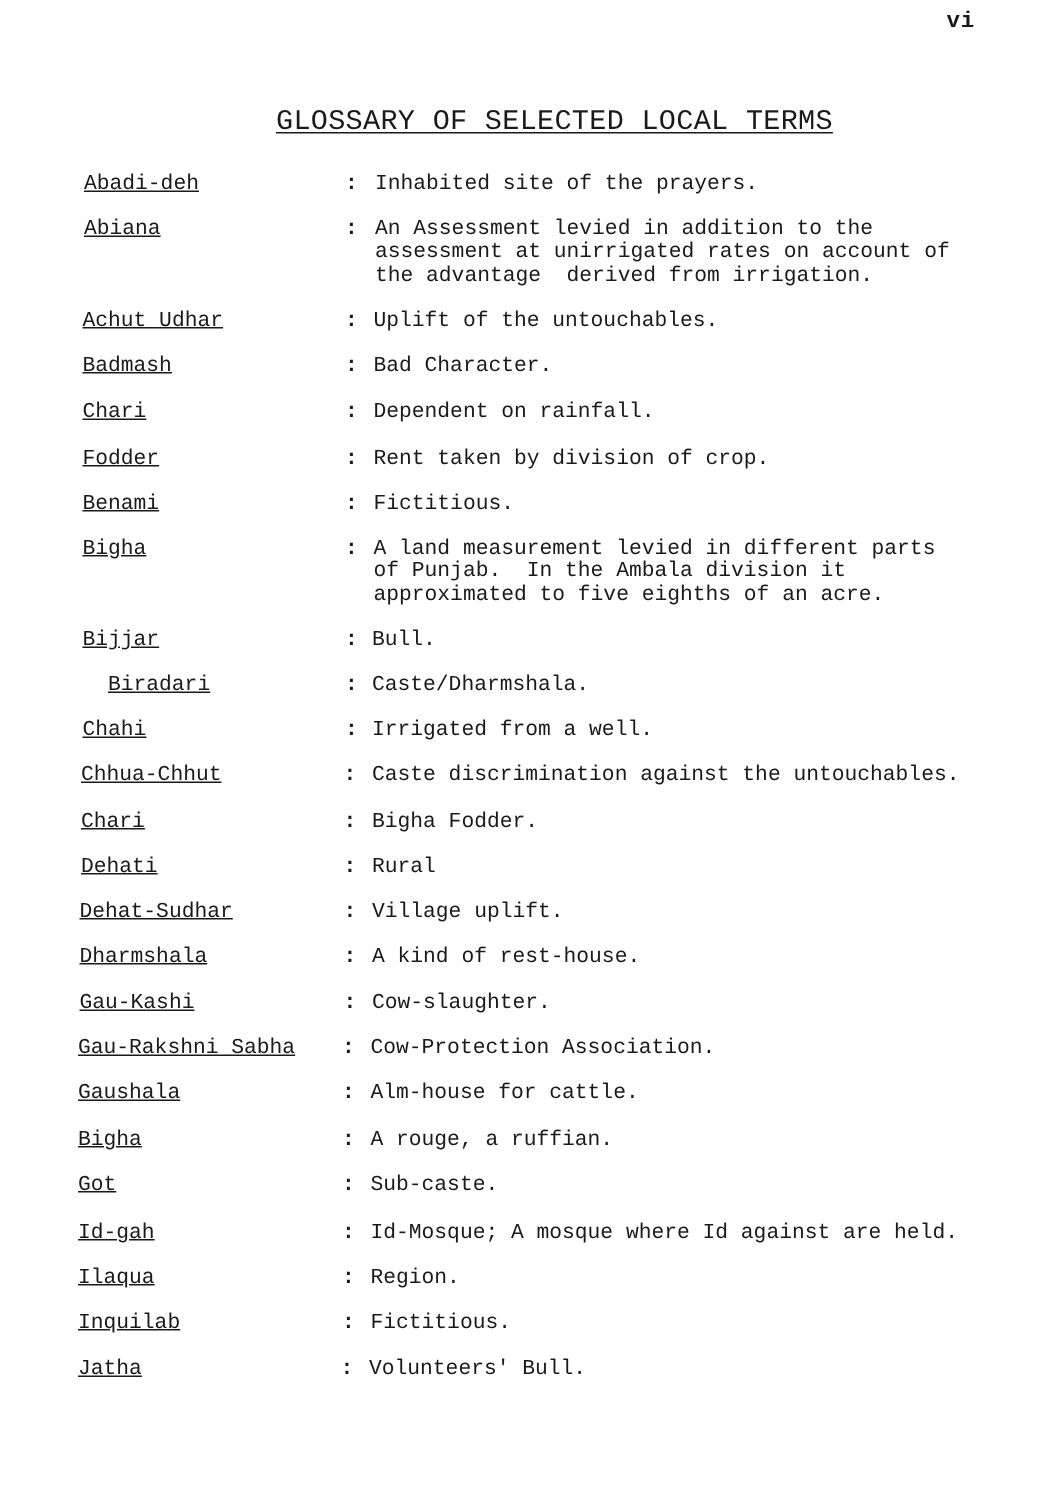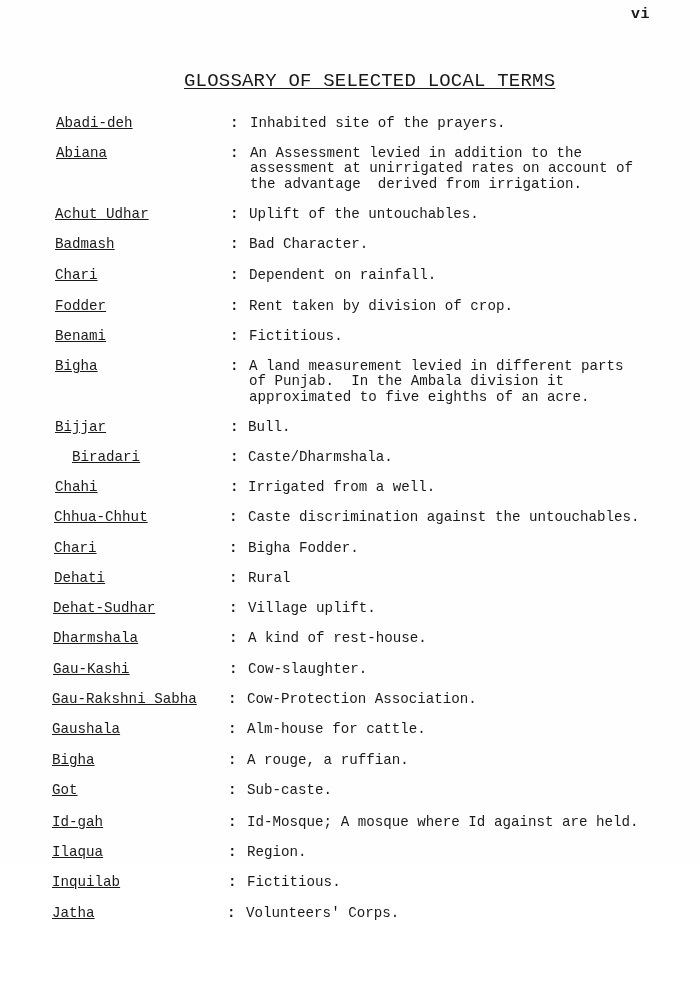--- a/index.html
+++ b/index.html
@@ -195,16 +195,16 @@
       <span class="definition" style="left:247px">Region.</span>
     </div>
     <div class="entry" style="top:875px">
       <span class="term" style="left:52px">Inquilab</span>
       <span class="colon" style="left:228px">:</span>
       <span class="definition" style="left:247px">Fictitious.</span>
     </div>
     <div class="entry" style="top:906px">
       <span class="term" style="left:52px">Jatha</span>
       <span class="colon" style="left:227px">:</span>
-      <span class="definition" style="left:246px">Volunteers' Corps.</span>
+      <span class="definition" style="left:246px">Volunteers' Bull.</span>
     </div>
   </div>
 </div>
 
 </body></html>

